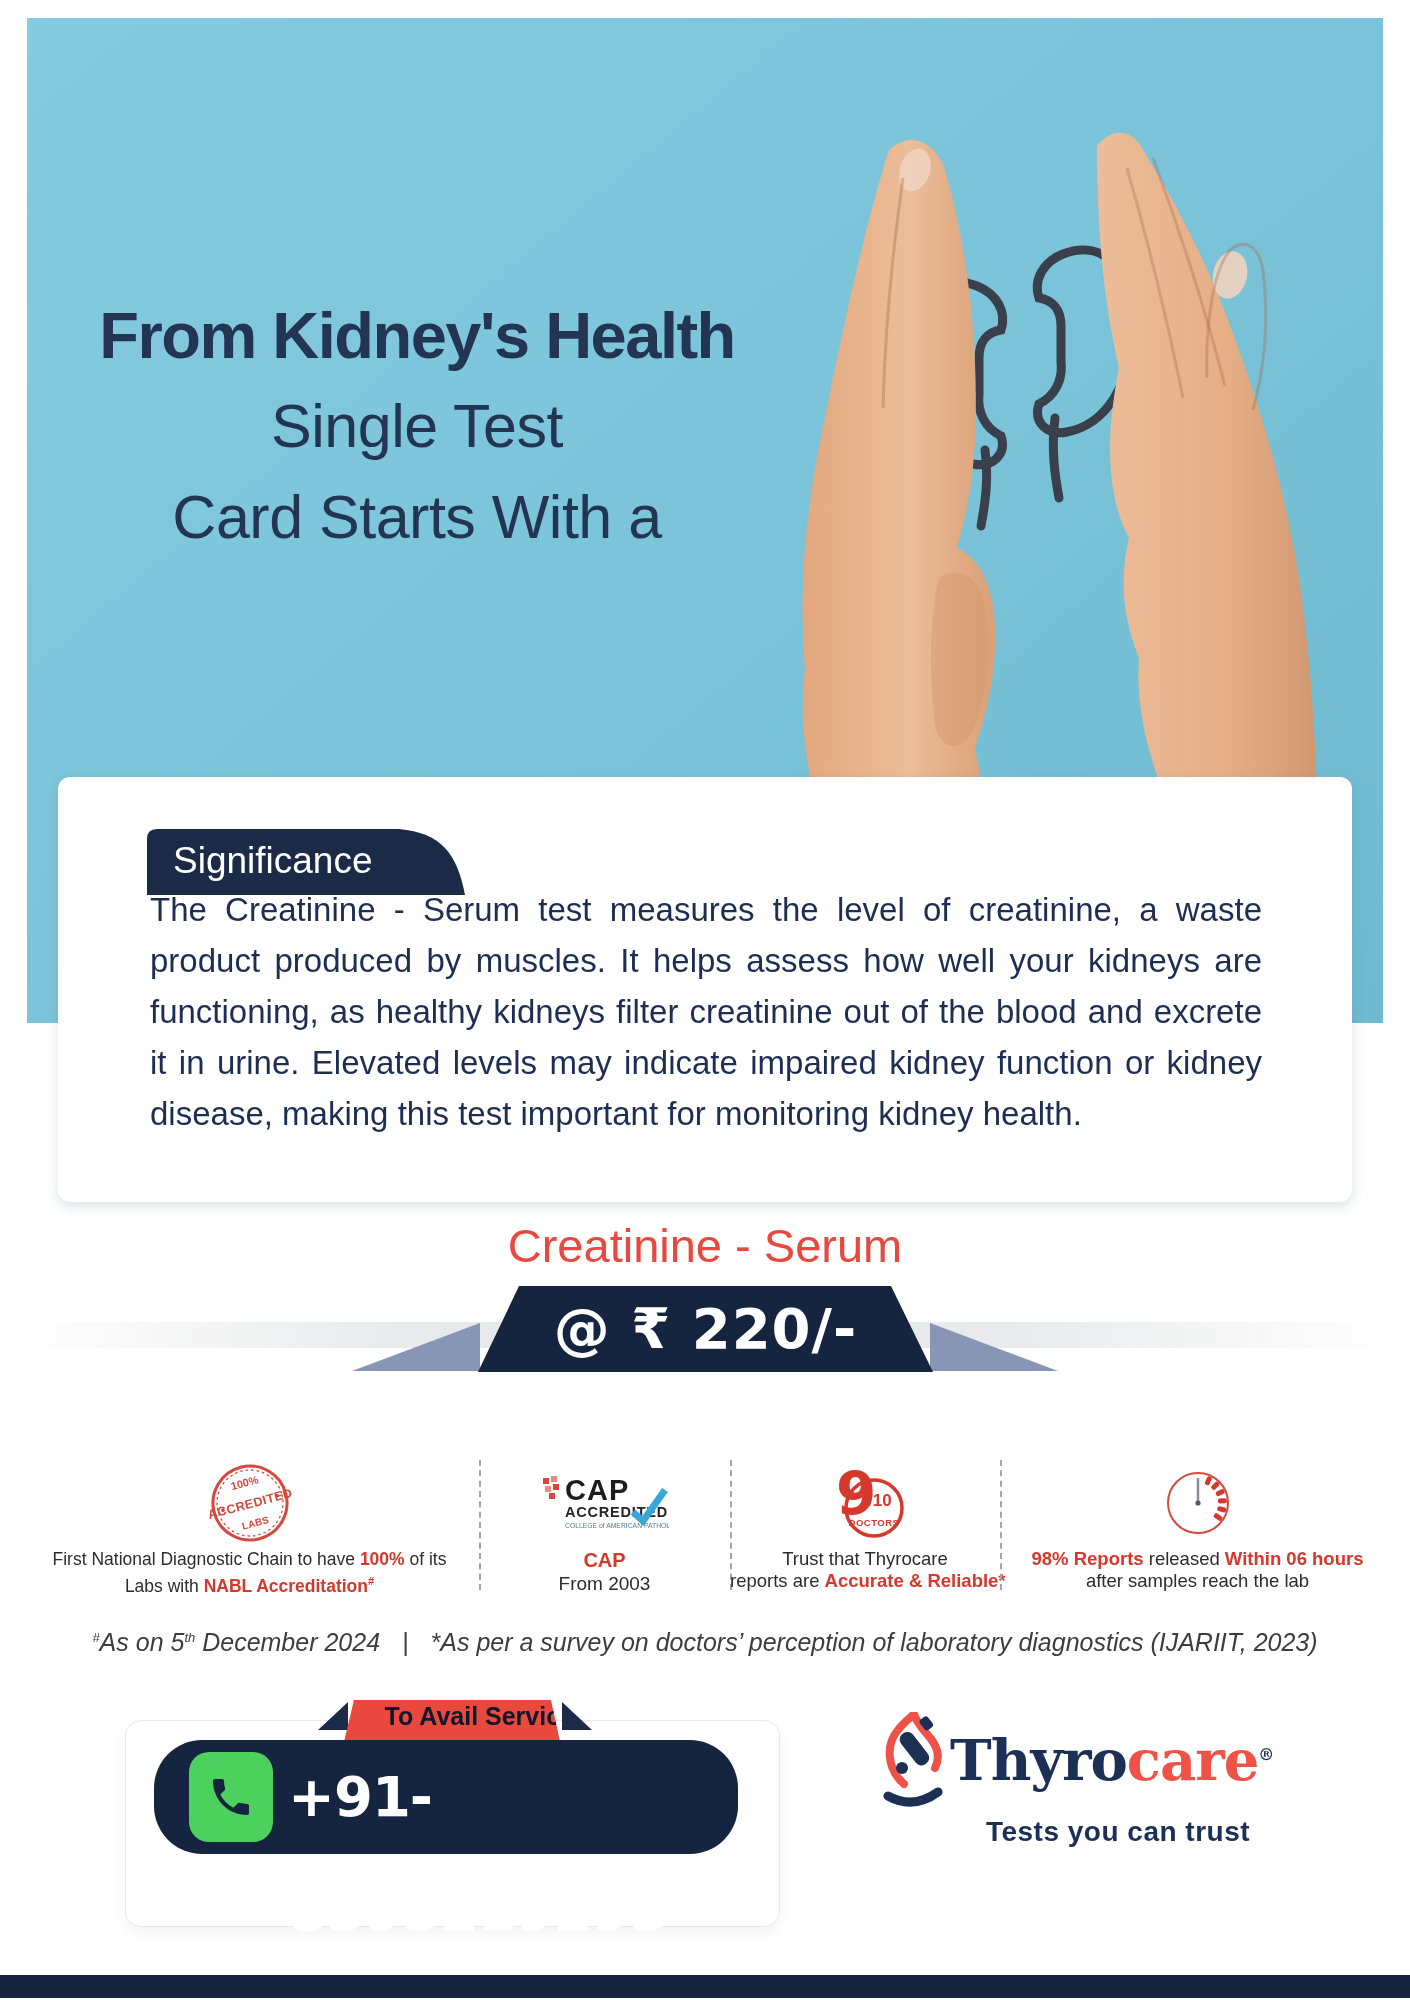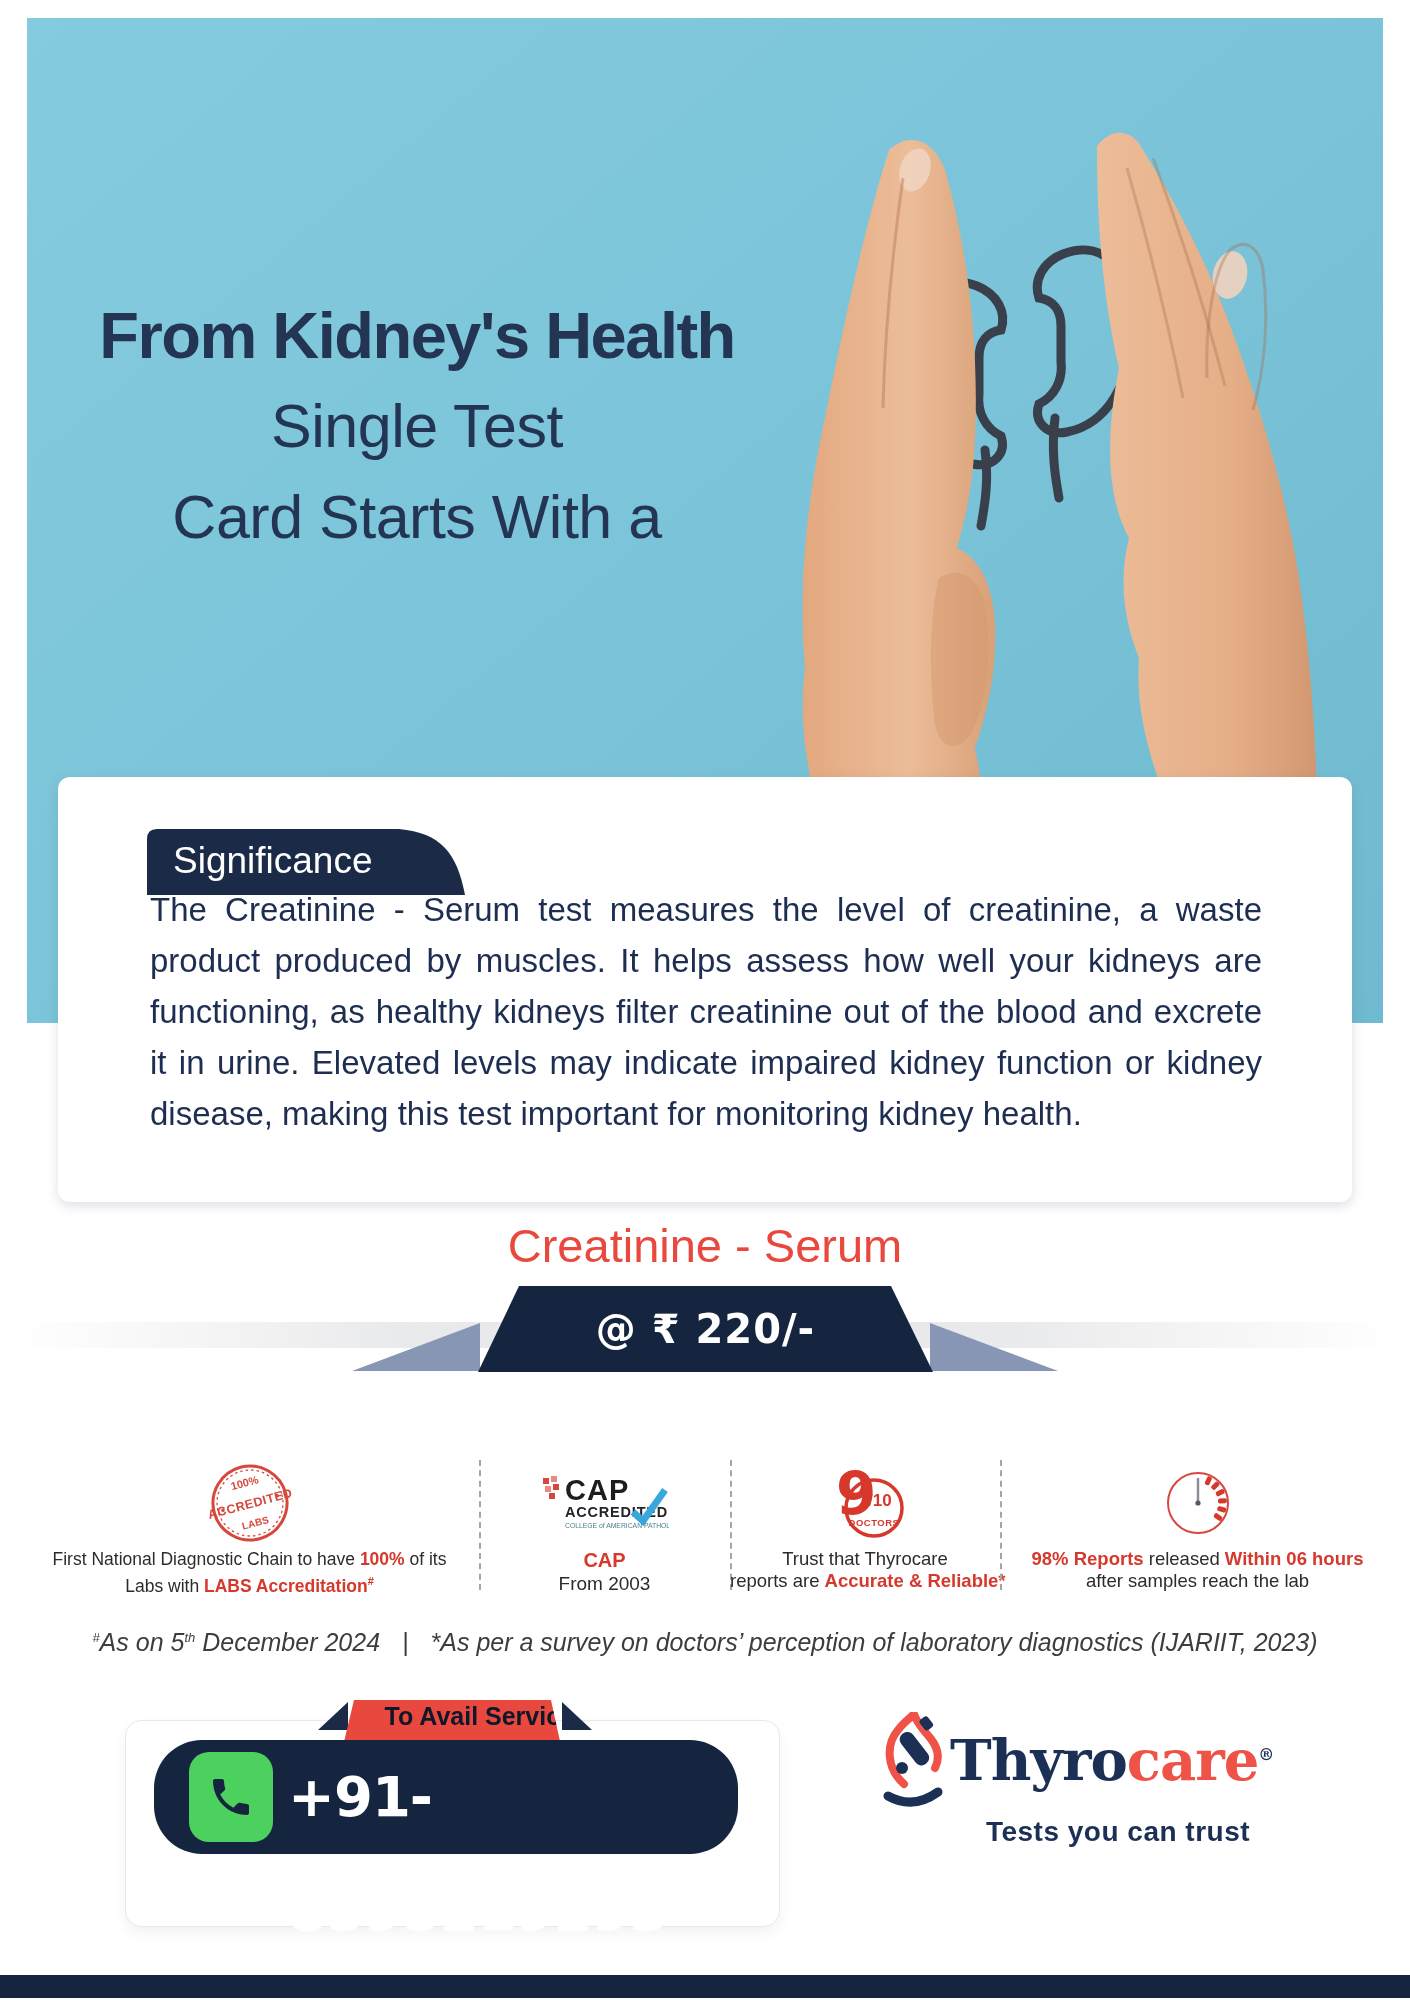--- a/index.html
+++ b/index.html
@@ -29,21 +29,21 @@
   .test-title{position:absolute;left:0;top:1218px;width:1410px;text-align:center;
               font-size:47px;font-weight:400;color:#e8483d;letter-spacing:0;}
   .gray-band{position:absolute;left:0;top:1322px;width:1410px;height:26px;
              background:linear-gradient(90deg,rgba(0,0,0,0) 1%,rgba(90,95,105,0.13) 28%,rgba(90,95,105,0.16) 50%,rgba(90,95,105,0.13) 72%,rgba(0,0,0,0) 99%);}
   .tail{position:absolute;top:1323px;width:128px;height:48px;background:#8896b5;}
   .tail.left{left:352px;clip-path:polygon(100% 0,100% 100%,0 100%);}
   .tail.right{left:930px;clip-path:polygon(0 0,100% 100%,0 100%);}
   .price-banner{position:absolute;left:478px;top:1286px;width:455px;height:86px;background:#15253f;
                 clip-path:polygon(41px 0,413px 0,455px 86px,0 86px);
                 text-align:center;line-height:86px;color:#ffffff;
-                font-family:"DejaVu Sans",sans-serif;font-size:40px;font-weight:700;letter-spacing:1px;}
+                font-family:"DejaVu Sans",sans-serif;font-size:56px;font-weight:700;letter-spacing:1px;}
 
   
   .badges{position:absolute;left:0;top:1462px;width:1410px;height:150px;}
   .bcol{position:absolute;top:0;text-align:center;}
   .bcol .icon-box{height:82px;display:flex;align-items:center;justify-content:center;}
   .btxt{margin-top:4px;font-size:18.5px;line-height:22px;color:#2e2b2c;white-space:nowrap;}
   .btxt.t-sm{font-size:17.5px;}
   .btxt .red{color:#d6382c;font-weight:700;}
   .btxt sup{font-size:11px;}
   .bdiv{position:absolute;top:-2px;height:130px;width:0;border-left:2px dashed #a5a5a5;}
@@ -159,21 +159,21 @@
             <text x="44" y="27" text-anchor="middle" font-size="11" font-weight="700" fill="#d6483e">100%</text>
             <text x="44" y="49" text-anchor="middle" font-size="12.5" font-weight="800" letter-spacing="0.5" fill="#d6483e">ACCREDITED</text>
             <text x="44" y="68" text-anchor="middle" font-size="10" font-weight="700" fill="#d6483e">LABS</text>
             <circle cx="16" cy="44" r="1.8" fill="#d6483e"></circle>
               <circle cx="72" cy="44" r="1.8" fill="#d6483e"></circle>
           </g>
         </svg>
       </div>
       <div class="btxt t-sm">
         <span>First National Diagnostic Chain to have </span><span class="red">100%</span><span> of its</span><br>
-        <span>Labs with </span><span class="red">LABS Accreditation</span><sup class="red">#</sup>
+        <span>Labs with </span><span class="red">NABL Accreditation</span><sup class="red">#</sup>
       </div>
     </div>
 
     <div class="bdiv" style="left:479px;"></div>
 
     <div class="bcol" style="left:479px;width:251px;">
       <div class="icon-box">
         <svg width="128" height="58" viewBox="0 0 128 58">
           <g fill="#d6483e">
             <rect x="2" y="4" width="6" height="6"></rect>

